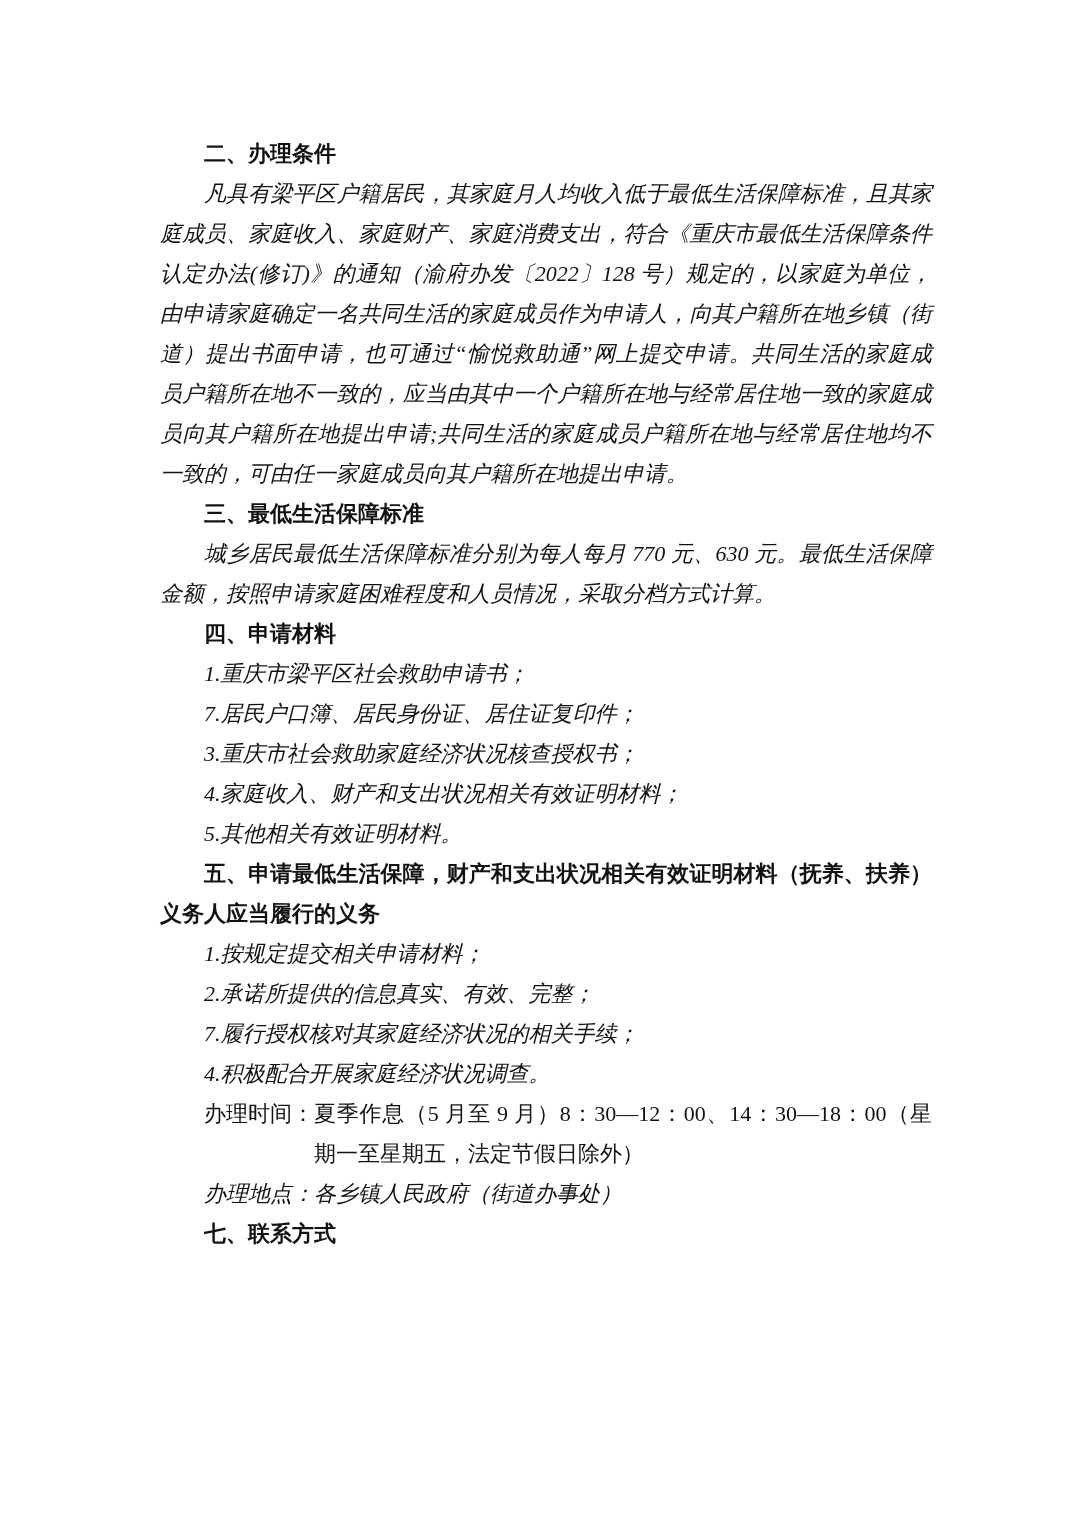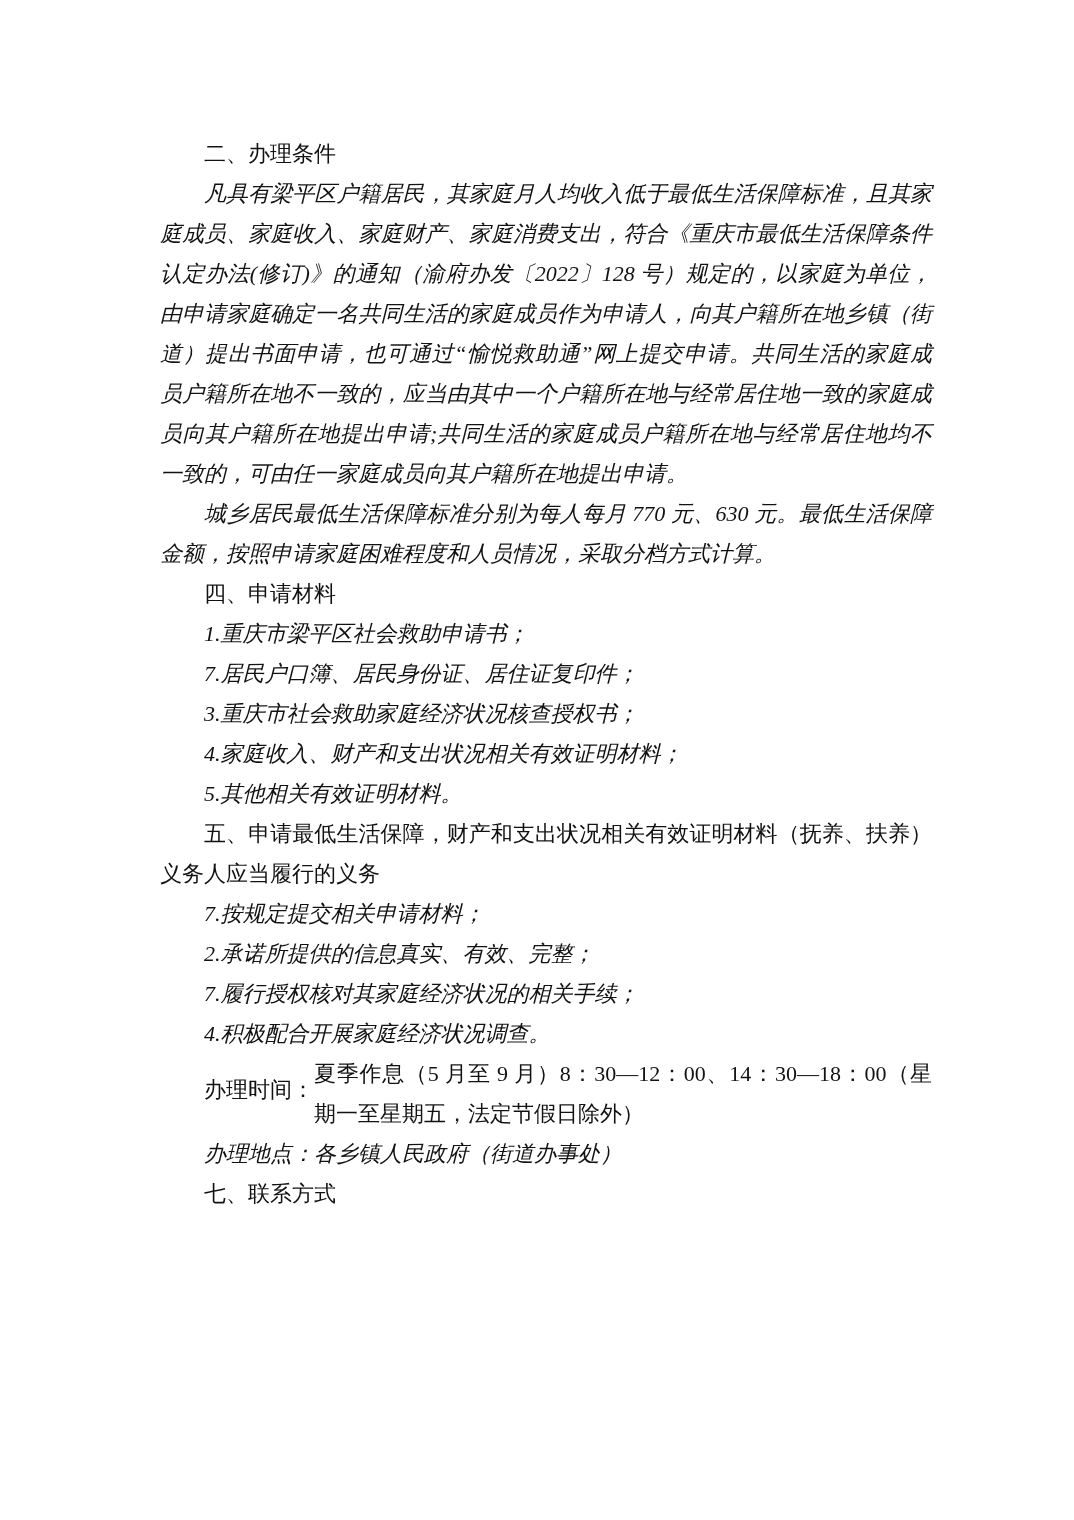--- a/index.html
+++ b/index.html
@@ -20,61 +20,61 @@
     top: 134px;
     width: 772px;
     font-size: 22px;
     line-height: 40px;
     text-align: justify;
   }
   .doc p {
     margin: 0;
   }
   .heading {
-    font-weight: 400;
+    font-weight: 700;
     text-indent: 44px;
   }
   .para, .item {
     text-indent: 44px;
     font-style: italic;
   }
   .hang {
     display: flex;
     margin-left: 44px;
   }
   .hang-label {
     flex: 0 0 auto;
     white-space: nowrap;
-    margin-top: 16px;
   }
   .hang-content {
     flex: 1 1 auto;
     text-align: justify;
     font-family: Liberation Serif, serif;
   }
 </style>
 </head>
 <body style="background: rgb(255, 255, 255); color: rgb(18, 18, 18);">
 
 <div class="doc">
 
   <p class="heading">二、办理条件</p>
   <p class="para">凡具有梁平区户籍居民，其家庭月人均收入低于最低生活保障标准，且其家庭成员、家庭收入、家庭财产、家庭消费支出，符合《重庆市最低生活保障条件认定办法(修订)》的通知（渝府办发〔2022〕128 号）规定的，以家庭为单位，由申请家庭确定一名共同生活的家庭成员作为申请人，向其户籍所在地乡镇（街道）提出书面申请，也可通过“愉悦救助通”网上提交申请。共同生活的家庭成员户籍所在地不一致的，应当由其中一个户籍所在地与经常居住地一致的家庭成员向其户籍所在地提出申请;共同生活的家庭成员户籍所在地与经常居住地均不一致的，可由任一家庭成员向其户籍所在地提出申请。</p>
 
+  <p class="heading">三、最低生活保障标准</p>
   <p class="para">城乡居民最低生活保障标准分别为每人每月 770 元、630 元。最低生活保障金额，按照申请家庭困难程度和人员情况，采取分档方式计算。</p>
 
   <p class="heading">四、申请材料</p>
   <p class="item">1.重庆市梁平区社会救助申请书；</p>
   <p class="item">7.居民户口簿、居民身份证、居住证复印件；</p>
   <p class="item">3.重庆市社会救助家庭经济状况核查授权书；</p>
   <p class="item">4.家庭收入、财产和支出状况相关有效证明材料；</p>
   <p class="item">5.其他相关有效证明材料。</p>
 
   <p class="heading">五、申请最低生活保障，财产和支出状况相关有效证明材料（抚养、扶养）义务人应当履行的义务</p>
-  <p class="item">7.按规定提交相关申请材料；</p>
+  <p class="item">1.按规定提交相关申请材料；</p>
   <p class="item">2.承诺所提供的信息真实、有效、完整；</p>
   <p class="item">7.履行授权核对其家庭经济状况的相关手续；</p>
   <p class="item">4.积极配合开展家庭经济状况调查。</p>
 
   <div class="hang">
     <span class="hang-label">办理时间：</span>
     <div class="hang-content">
       <p>夏季作息（5 月至 9 月）8：30—12：00、14：30—18：00（星期一至星期五，法定节假日除外）</p>
     </div>
   </div>

